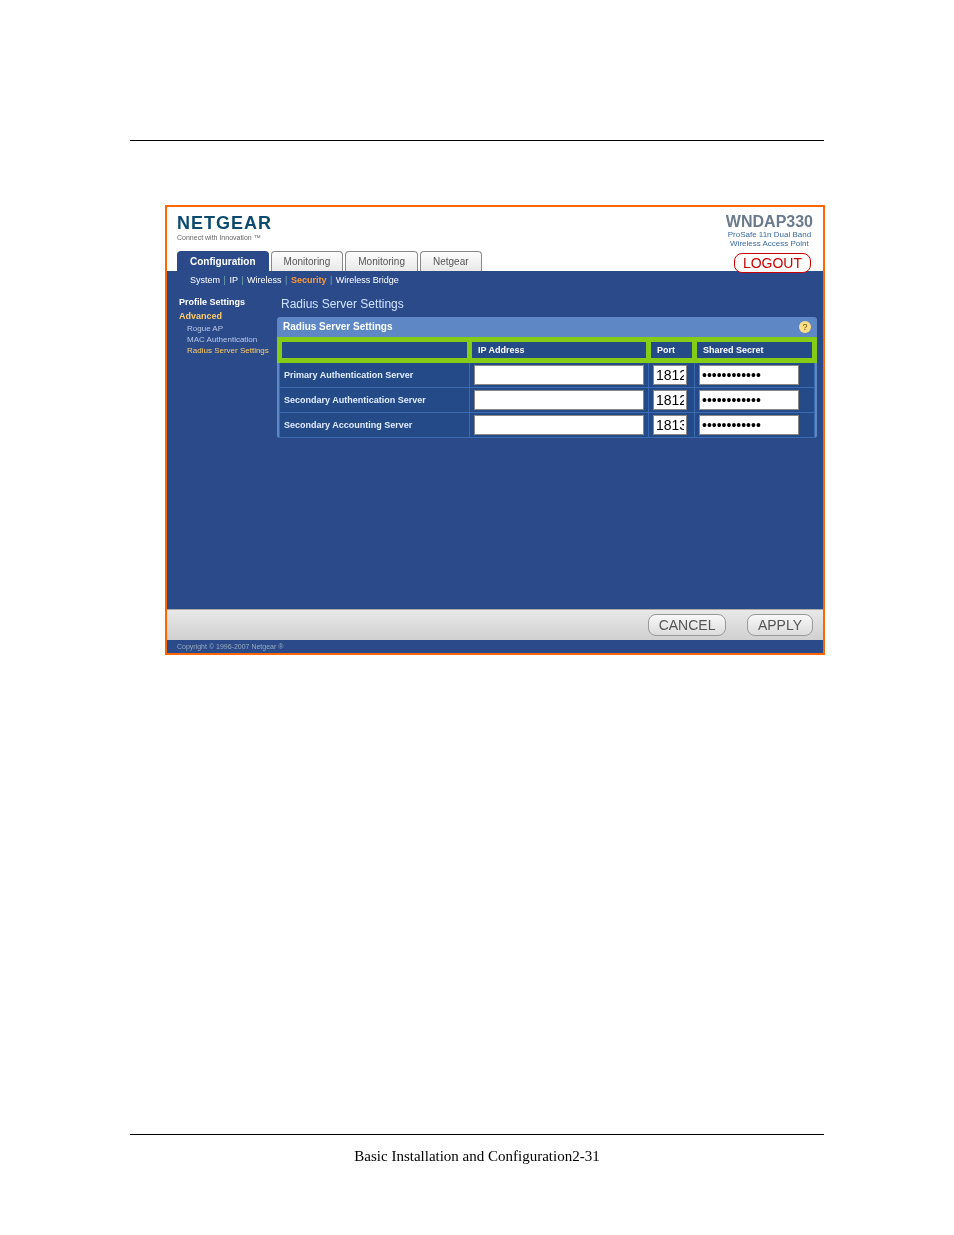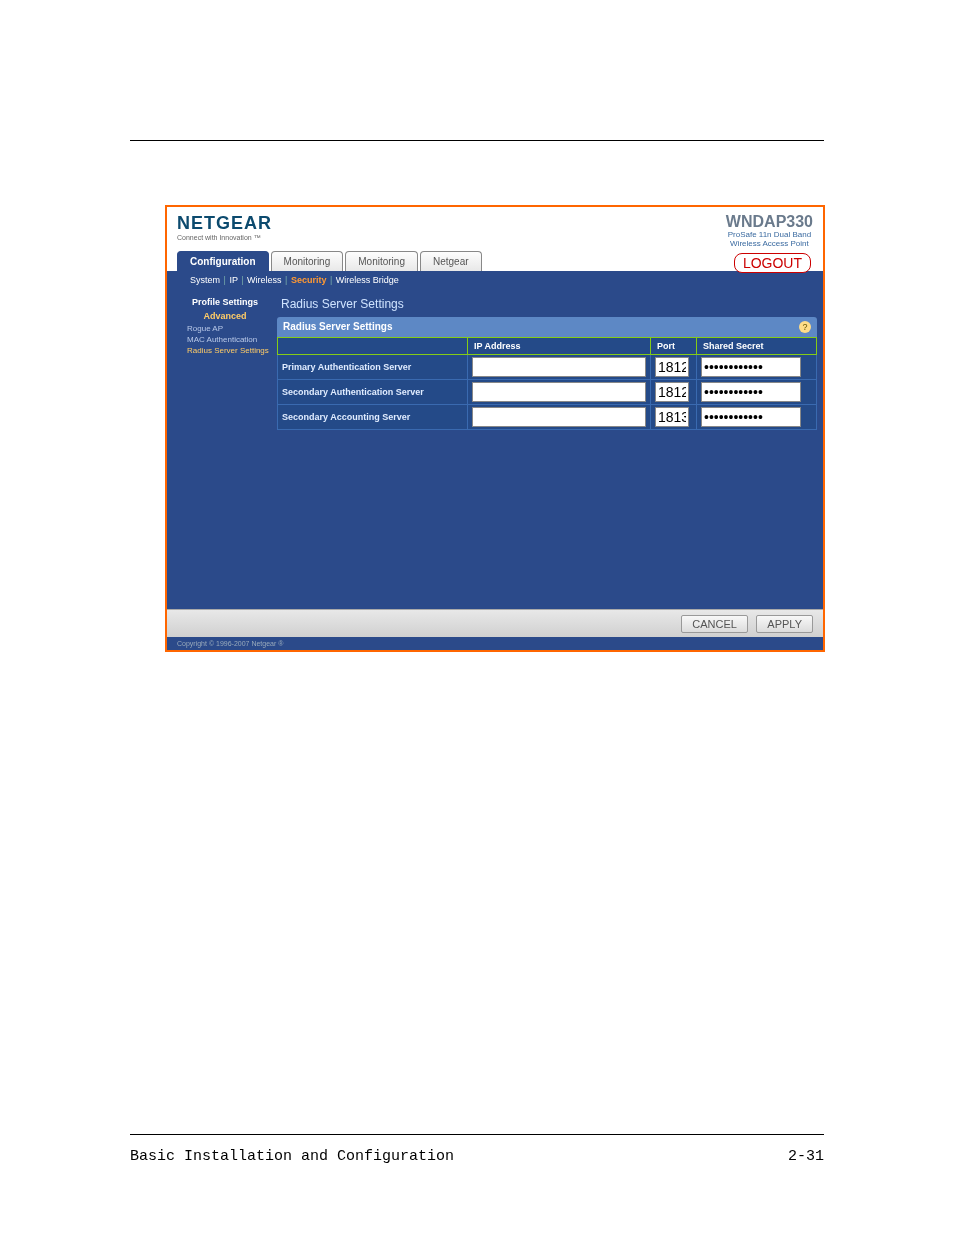--- a/index.html
+++ b/index.html
@@ -109,21 +109,20 @@
   .sidebar {
     width: 110px;
     background: #2b4a8a;
     padding: 6px 6px;
     font-size: 9px;
   }
   .side-item {
     color: #d0e0ff;
     padding: 2px 0 2px 6px;
     cursor: pointer;
-    text-align: center;
   }
   .side-item.top { color: #fff; font-weight: bold; }
   .side-item.parent { color: #ffcc66; font-weight: bold; }
   .side-sub {
     color: #b8c8e8;
     padding: 1px 0 1px 14px;
     cursor: pointer;
     font-size: 8px;
   }
   .side-sub.active { color: #ffcc66; }
@@ -168,21 +167,21 @@
     width: 100%;
     border-collapse: collapse;
     font-size: 9px;
   }
   table.settings th {
     background: #244a88;
     color: #fff;
     font-weight: bold;
     text-align: left;
     padding: 3px 6px;
-    border: 1px solid #84cc16;
+    border: 5px solid #84cc16;
   }
   table.settings th.first { width: 190px; }
   table.settings td {
     background: #244a88;
     color: #fff;
     padding: 2px 4px;
     border: 1px solid #3a6ab0;
     white-space: nowrap;
   }
   table.settings td.label {
@@ -200,26 +199,26 @@
   .txt.port { width: 34px; }
   .txt.secret { width: 100px; }
   .button-bar {
     background: linear-gradient(#e8e8e8,#d0d0d0);
     text-align: right;
     padding: 4px 10px;
     border-top: 1px solid #aaa;
   }
   .btn {
     display: inline-block;
-    font-size: 11px;
+    font-size: 14px;
     padding: 2px 10px;
-    margin-left: 4px;
+    margin-left: 16px;
     background: linear-gradient(#f8f8f8,#dcdcdc);
     border: 1px solid #999;
-    border-radius: 2px;
+    border-radius: 8px;
     color: #555;
     cursor: pointer;
   }
   .copyright {
     background: #2b4a8a;
     color: #9ab;
     font-size: 7px;
     padding: 3px 10px;
   }
   .doc-footer-line {
@@ -228,23 +227,23 @@
     left: 130px;
     right: 130px;
     border-top: 1px solid #000;
   }
   .doc-footer {
     position: absolute;
     bottom: 70px;
     left: 130px;
     right: 130px;
     display: flex;
-    justify-content: space-between;
+    justify-content: center;
     font-size: 15px;
-    font-family: Liberation Mono, monospace;
+    font-family: Liberation Serif, serif;
     color: #000;
   }
 </style>
 </head>
 <body>
 
 <div class="doc-header-line"></div>
 
 <div class="screenshot-wrap">
   <div class="outer-frame">

